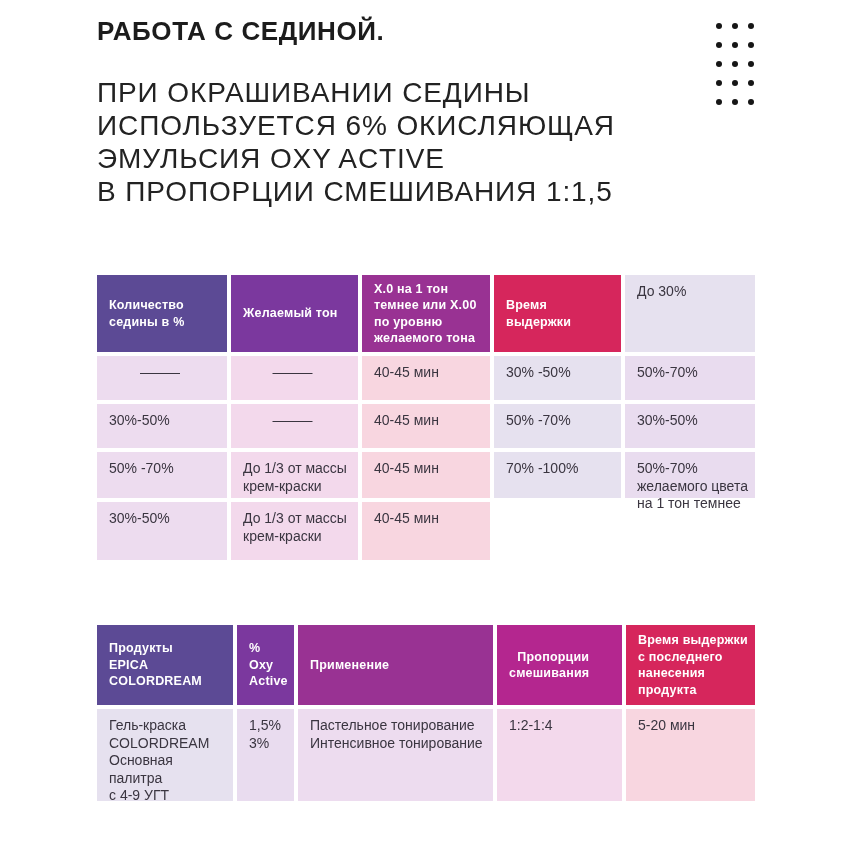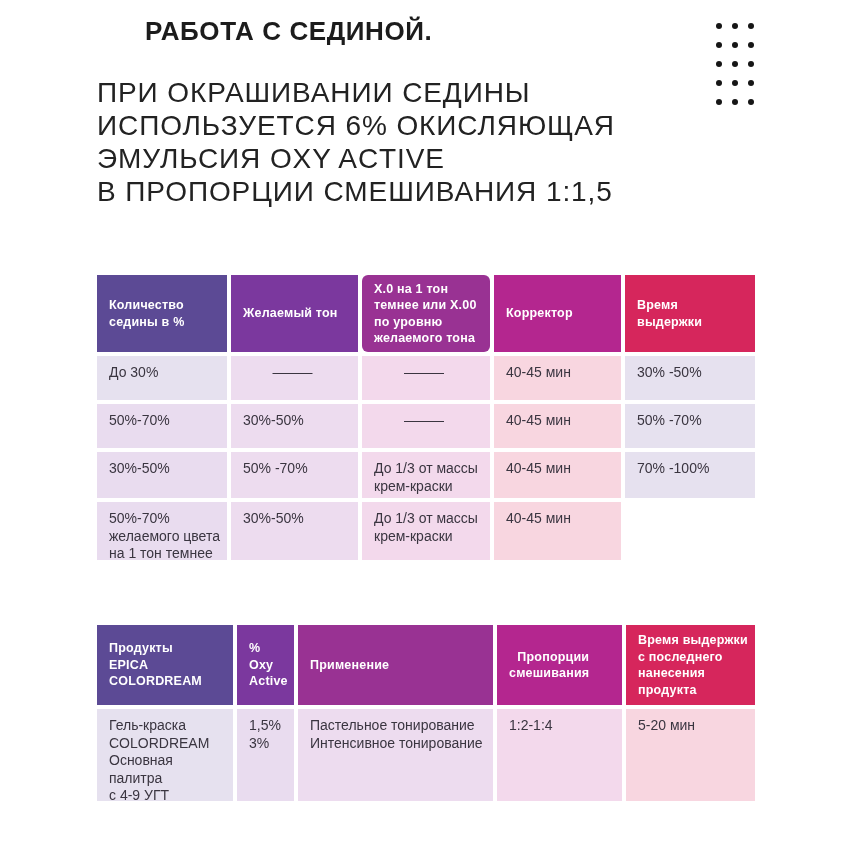--- a/index.html
+++ b/index.html
@@ -15,21 +15,20 @@
   }
 
   .title {
     position: absolute;
     left: 97px;
     top: 16px;
     font-size: 26px;
     font-weight: 700;
     letter-spacing: 0.6px;
     color: #1c1c1c;
-    margin-left: 48px;
   }
 
   .intro {
     position: absolute;
     left: 97px;
     top: 76px;
     font-size: 28px;
     font-weight: 400;
     line-height: 33px;
     letter-spacing: 0.9px;
@@ -121,25 +120,24 @@
       <span class="dot" style="background: rgb(22, 22, 22);"></span>
     </div>
   <p class="intro">ПРИ ОКРАШИВАНИИ СЕДИНЫ
 ИСПОЛЬЗУЕТСЯ 6% ОКИСЛЯЮЩАЯ
 ЭМУЛЬСИЯ OXY ACTIVE
 В ПРОПОРЦИИ СМЕШИВАНИЯ 1:1,5</p>
   <section class="tbl" id="table1">
       <div class="hcell" style="background: rgb(92, 74, 149); color: rgb(255, 255, 255);">Количество
 седины в %</div>
       <div class="hcell" style="background: rgb(123, 56, 158); color: rgb(255, 255, 255);">Желаемый тон</div>
-      <div class="hcell" style="background: rgb(153, 50, 147); color: rgb(255, 255, 255); border-radius: 6px;">Х.0 на 1 тон
+      <div class="hcell" style="background: rgb(153, 50, 147); color: rgb(255, 255, 255);">Х.0 на 1 тон
 темнее или Х.00
 по уровню
 желаемого тона</div>
-      <div class="hcell" style="background: rgb(180, 38, 143); color: rgb(255, 255, 255);">Корректор</div>
       <div class="hcell" style="background: rgb(214, 38, 92); color: rgb(255, 255, 255);">Время
 выдержки</div>
       <div class="cell" style="background: rgb(230, 225, 239); color: rgb(58, 53, 64);">До 30%</div>
       <div class="cell dash-cell" style="background: rgb(237, 220, 239); color: rgb(58, 53, 64);">———</div>
       <div class="cell dash-cell" style="background: rgb(243, 217, 236); color: rgb(58, 53, 64);">———</div>
       <div class="cell" style="background: rgb(248, 214, 224); color: rgb(58, 53, 64);">40-45 мин</div>
       <div class="cell" style="background: rgb(230, 225, 239); color: rgb(58, 53, 64);">30% -50%</div>
       <div class="cell" style="background: rgb(233, 220, 239); color: rgb(58, 53, 64);">50%-70%</div>
       <div class="cell" style="background: rgb(237, 220, 239); color: rgb(58, 53, 64);">30%-50%</div>
       <div class="cell dash-cell" style="background: rgb(243, 217, 236); color: rgb(58, 53, 64);">———</div>

